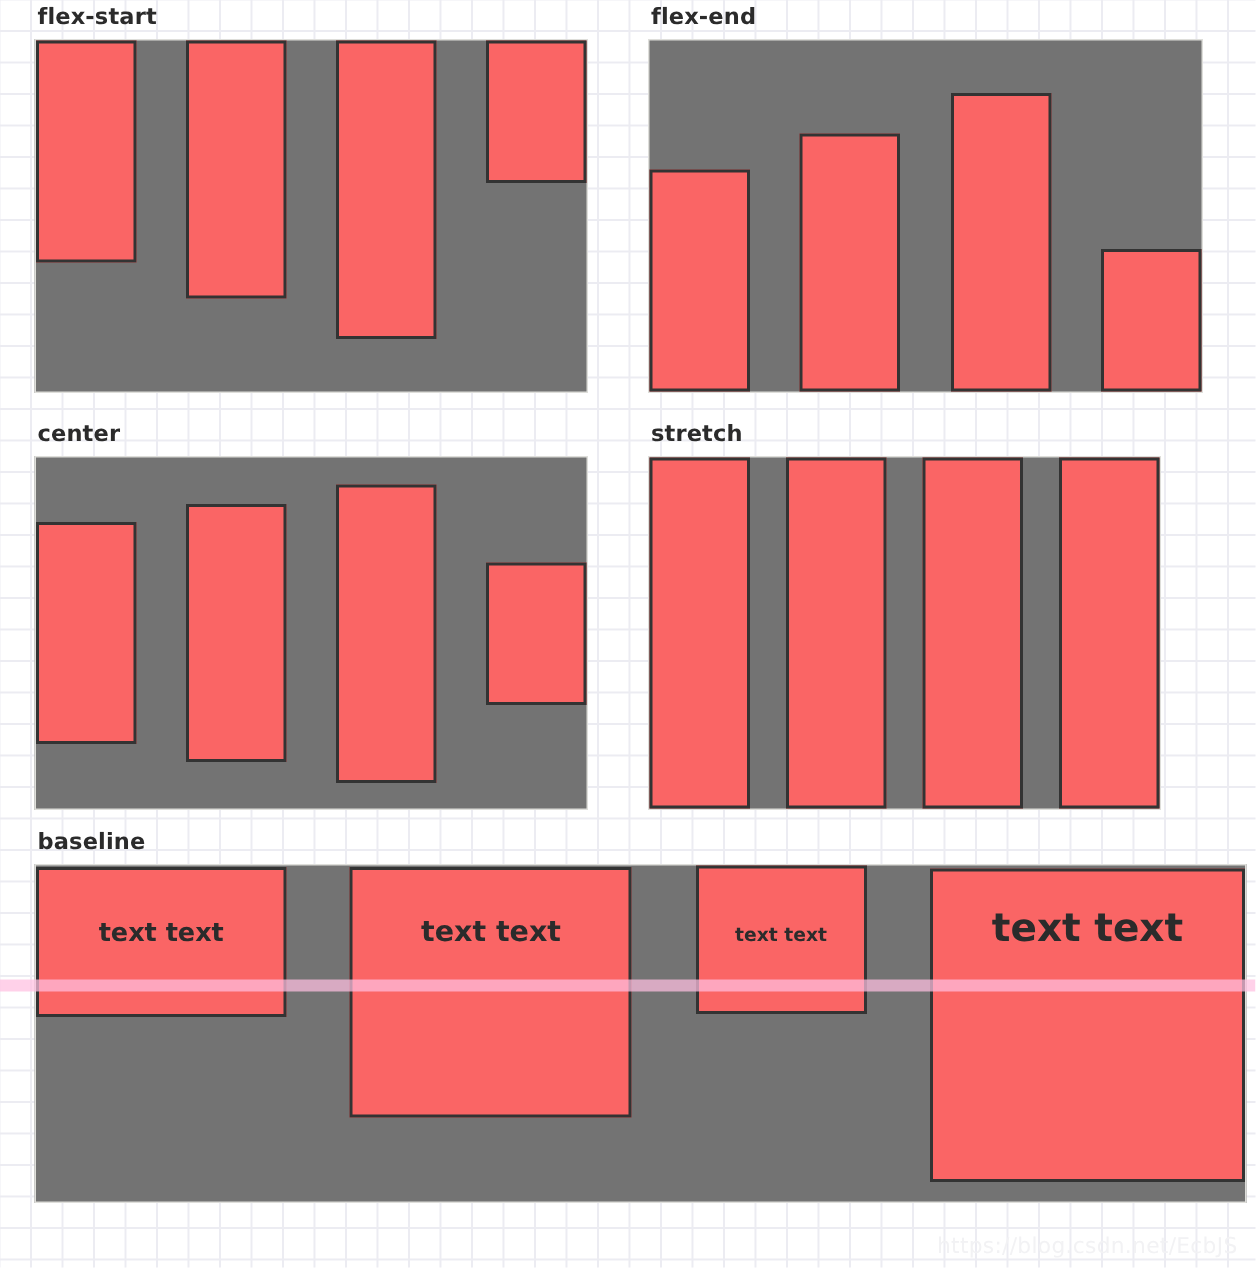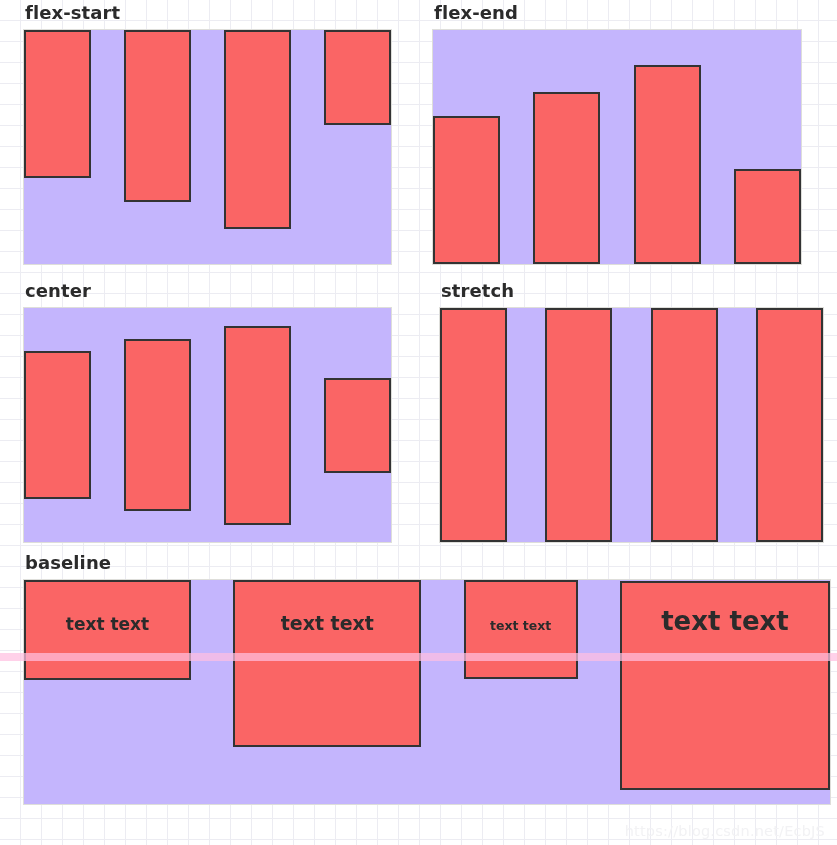--- a/index.html
+++ b/index.html
@@ -25,32 +25,32 @@
   #stage {
     position: absolute;
     inset: 0;
   }
 
   .panel {
     position: absolute;
   }
 
   .panel-label {
-    font-size: 18px;
+    font-size: 15px;
     font-weight: 700;
     color: #2b2b2b;
     letter-spacing: 0.1px;
     line-height: 1;
     margin: 0 0 7px 2px;
     white-space: nowrap;
   }
 
   .flexbox {
     box-sizing: border-box;
-    background-color: #c4b5fd;
+    background-color: #737373;
     border: 1px solid #dededa;
     display: flex;
     flex-direction: row;
     justify-content: space-between;
     position: relative;
   }
 
   .item {
     box-sizing: border-box;
     background-color: #fa6565;
@@ -60,21 +60,21 @@
     align-items: center;
     justify-content: center;
     color: #2b2b2b;
     font-weight: 700;
   }
 
   
   #panel-flex-start { left: 23px; top: 4px;   width: 369px; }
   #panel-flex-end   { left: 432px; top: 4px;  width: 370px; }
   #panel-center     { left: 23px; top: 282px; width: 369px; }
-  #panel-stretch    { left: 432px; top: 282px;width: 385px; margin-left: 7px; }
+  #panel-stretch    { left: 432px; top: 282px;width: 342px; }
   #panel-baseline   { left: 23px; top: 554px; width: 808px; }
 
   #box-flex-start, #box-flex-end, #box-center, #box-stretch { height: 236px; }
   #box-baseline { height: 226px; }
 
   #box-flex-start { align-items: flex-start; }
   #box-flex-end   { align-items: flex-end; }
   #box-center     { align-items: center; }
   #box-stretch    { align-items: stretch; }
   #box-baseline   { align-items: baseline; }

